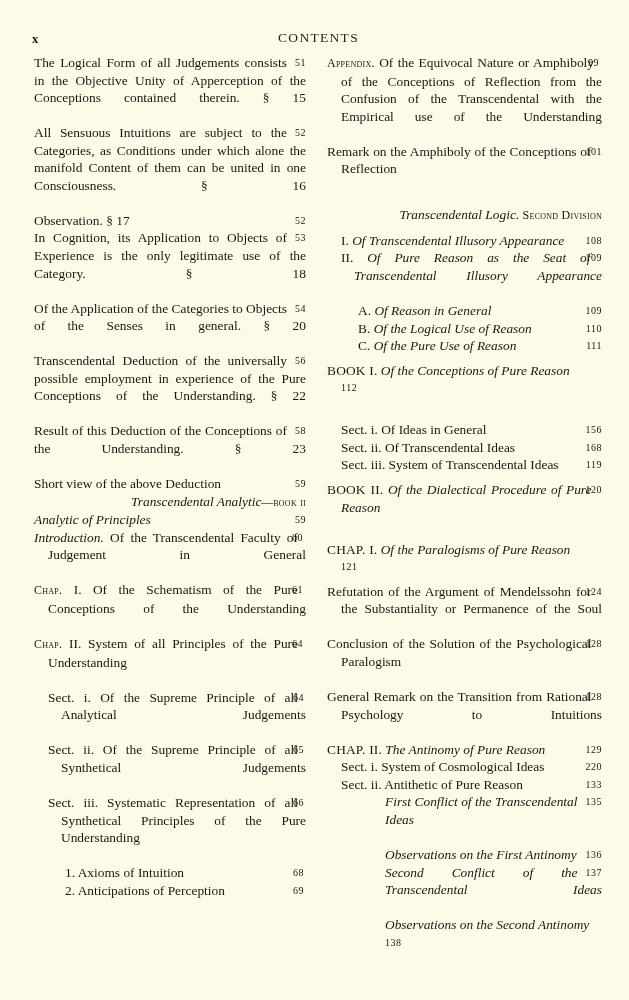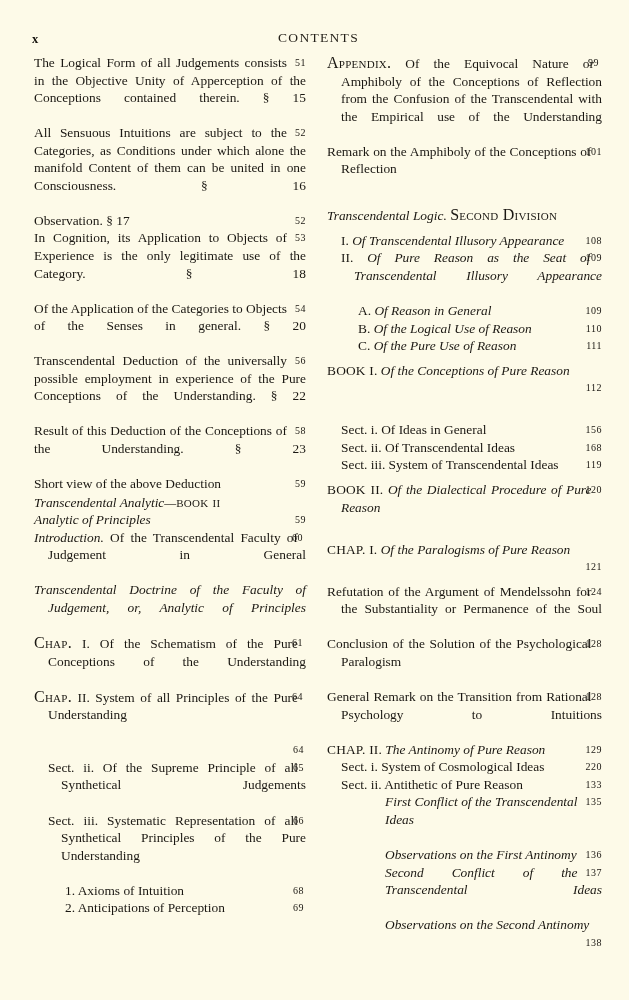--- a/index.html
+++ b/index.html
@@ -82,49 +82,48 @@
   .lvl3 { padding-left: 44px; text-indent: -13px; }
   .lvl5 { padding-left: 58px; text-indent: 0; }
 
   
   .gap-sm { margin-top: 7px; }
   .gap-md { margin-top: 11px; }
 
   .ital { font-style: italic; }
   .scaps {
     font-variant: small-caps;
-    font-size: 16px;
+    font-size: 12px;
     letter-spacing: 0.25px;
   }
   .roman-bk { font-style: normal; letter-spacing: 0.2px; }
 
   
   .centered {
-    text-align: left;
+    text-align: right;
     font-style: italic;
     font-size: 13.4px;
     line-height: 17.55px;
   }
   .centered .scaps { font-style: normal; }
 
   
   .pg {
     font-size: 10px;
     letter-spacing: 0.5px;
     white-space: nowrap;
   }
   
   .pg-inline {
     float: right;
     margin-left: 8px;
   }
   
   .pg-own {
     display: block;
-    text-align: right;
     text-indent: 0;
   }
   
   .entry::after {
     content: "";
     display: inline-block;
     width: 100%;
   }
   .nojust { text-align: left; }
   .nojust::after { content: none; }
@@ -146,24 +145,23 @@
         <div class="entry lvl0 "><span class="pg pg-inline">52</span><span>All Sensuous Intuitions are subject to the Categories, as Conditions under which alone the manifold Content of them can be united in one Consciousness. § 16</span></div>
         <div class="entry lvl0  nojust"><span class="pg pg-inline">52</span><span>Observation. § 17</span></div>
         <div class="entry lvl0 "><span class="pg pg-inline">53</span><span>In Cognition, its Application to Objects of Experience is the only legitimate use of the Category. § 18</span></div>
         <div class="entry lvl0 "><span class="pg pg-inline">54</span><span>Of the Application of the Categories to Objects of the Senses in general. § 20</span></div>
         <div class="entry lvl0 "><span class="pg pg-inline">56</span><span>Transcendental Deduction of the universally possible employment in experience of the Pure Conceptions of the Understanding. § 22</span></div>
         <div class="entry lvl0 "><span class="pg pg-inline">58</span><span>Result of this Deduction of the Conceptions of the Understanding. § 23</span></div>
         <div class="entry lvl0  nojust"><span class="pg pg-inline">59</span><span>Short view of the above Deduction</span></div>
         <div class="entry centered "><span>Transcendental Analytic—</span><span class="scaps">book ii</span></div>
         <div class="entry lvl0  nojust"><span class="pg pg-inline">59</span><span class="ital">Analytic of Principles</span></div>
         <div class="entry lvl1 "><span class="pg pg-inline">60</span><span class="ital">Introduction.</span><span> Of the Transcendental Faculty of Judgement in General</span></div>
-        <div class="entry lvl1 "><span class="ital">Transcendental Doctrine of the Faculty of Judgement, or, Analytic of Principles</span></div>
         <div class="entry lvl1 "><span class="pg pg-inline">61</span><span class="scaps">Chap.</span><span> I. Of the Schematism of the Pure Conceptions of the Understanding</span></div>
         <div class="entry lvl1 "><span class="pg pg-inline">64</span><span class="scaps">Chap.</span><span> II. System of all Principles of the Pure Understanding</span></div>
-        <div class="entry lvl2 "><span class="pg pg-inline">64</span></div>
+        <div class="entry lvl2 "><span class="pg pg-inline">64</span><span>Sect. i. Of the Supreme Principle of all Analytical Judgements</span></div>
         <div class="entry lvl2 "><span class="pg pg-inline">65</span><span>Sect. ii. Of the Supreme Principle of all Synthetical Judgements</span></div>
         <div class="entry lvl2 "><span class="pg pg-inline">66</span><span>Sect. iii. Systematic Representation of all Synthetical Principles of the Pure Understanding</span></div>
         <div class="entry lvl3  nojust"><span class="pg pg-inline">68</span><span>1. Axioms of Intuition</span></div>
         <div class="entry lvl3  nojust"><span class="pg pg-inline">69</span><span>2. Anticipations of Perception</span></div>
       </div>
     <div class="col col-right" id="colRight">
         <div class="entry lvl1 "><span class="pg pg-inline">99</span><span class="scaps">Appendix.</span><span> Of the Equivocal Nature or Amphiboly of the Conceptions of Reflection from the Confusion of the Transcendental with the Empirical use of the Understanding</span></div>
         <div class="entry lvl1 "><span class="pg pg-inline">101</span><span>Remark on the Amphiboly of the Conceptions of Reflection</span></div>
         <div class="entry centered gap-md"><span>Transcendental Logic. </span><span class="scaps">Second Division</span></div>
         <div class="entry lvl2 gap-sm nojust"><span class="pg pg-inline">108</span><span>I. </span><span class="ital">Of Transcendental Illusory Appearance</span></div>

